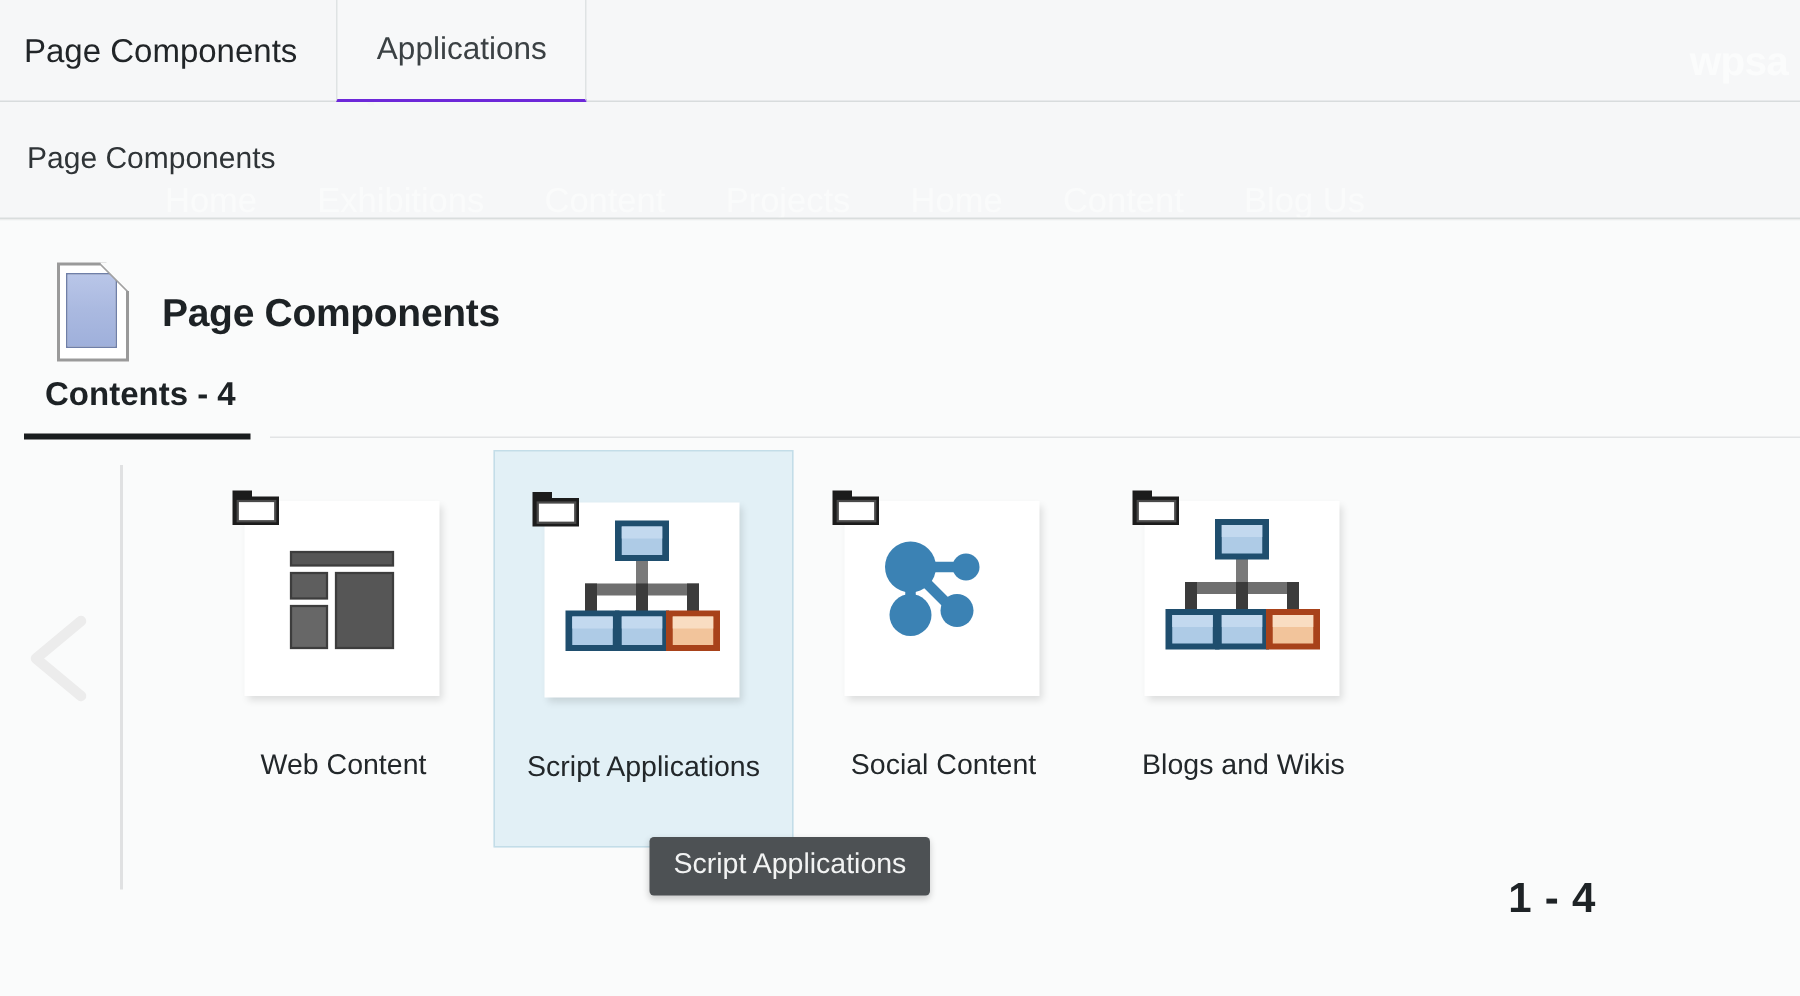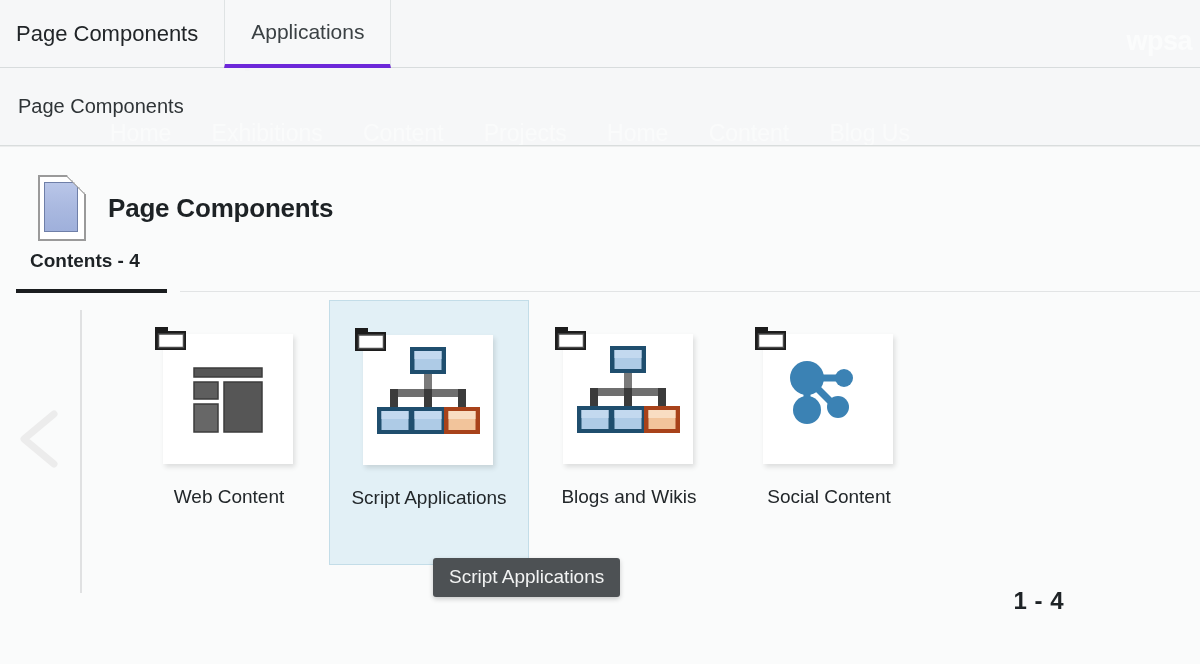--- a/index.html
+++ b/index.html
@@ -80,21 +80,21 @@
   .tab.active {
     color: #212528;
     font-size: 22px;
     padding-left: 16px;
     padding-right: 26px;
   }
   .tab.inactive {
     background: #f7f8f9;
     border-left: 1px solid #dfe3e4;
     border-right: 1px solid #dfe3e4;
-    border-bottom: 4px solid #6d28d9;
+    border-bottom: 2px solid #6d28d9;
     color: #3b4144;
     font-size: 21px;
     height: 68px;
     padding: 0 26px;
   }
   .tab-filler { flex: 1; }
 
   
   .subheader {
     position: absolute;
@@ -172,21 +172,21 @@
 
   
   .contents-tabs {
     position: relative;
     margin-top: 8px;
     height: 50px;
   }
   .contents-tab-label {
     position: absolute;
     left: 30px; top: 0;
-    font-size: 19px;
+    font-size: 22px;
     font-weight: bold;
     color: #1d2225;
     cursor: pointer;
   }
   .contents-underline-active {
     position: absolute;
     left: 16px; top: 39px;
     width: 151px; height: 4px;
     background: #1a1d1f;
   }
@@ -247,21 +247,21 @@
     background: #ffffff;
     box-shadow: 2px 3px 5px rgba(0,0,0,0.12);
   }
   .folder-tab {
     position: absolute;
     left: -9px; top: -9px;
     width: 33px; height: 26px;
     z-index: 3;
   }
   .tile-label {
-    margin-top: 20px;
+    margin-top: 34px;
     font-size: 19px;
     color: #22272a;
     white-space: nowrap;
   }
 
   .thumb-svg { position: absolute; left: 0; top: 0; }
 
   
   .tooltip {
     position: absolute;
@@ -274,21 +274,21 @@
     padding: 8px 16px 9px 16px;
     border-radius: 3px;
     white-space: nowrap;
     box-shadow: 0 2px 5px rgba(0,0,0,0.2);
   }
 
   .pager {
     position: absolute;
     right: 136px;
     bottom: 5px;
-    font-size: 24px;
+    font-size: 28px;
     font-weight: bold;
     color: #1e2326;
     letter-spacing: 0.5px;
     margin-left: 28px;
   }
 </style>
 </head>
 <body>
 
 <div class="ghost-layer">
@@ -399,20 +399,40 @@
             <rect x="4.5" y="9" width="25" height="13.5" fill="#ffffff" stroke="#4a4a4a" stroke-width="1.5"></rect>
           </svg>
         </div>
         <span class="tile-label">Script Applications</span>
       </div>
 
       <div class="tile">
         <div class="thumb-wrap">
           <div class="thumb-card"></div>
           <svg class="thumb-svg" width="130" height="130" viewBox="0 0 130 130">
+            <line x1="44" y1="44" x2="76" y2="44" stroke="#3b82b4" stroke-width="7"></line>
+            <line x1="44" y1="44" x2="70" y2="70" stroke="#3b82b4" stroke-width="7"></line>
+            <line x1="44" y1="44" x2="44" y2="74" stroke="#3b82b4" stroke-width="7"></line>
+            <circle cx="44" cy="44" r="17" fill="#3b82b4"></circle>
+            <circle cx="81" cy="44" r="9" fill="#3b82b4"></circle>
+            <circle cx="75" cy="73" r="11" fill="#3b82b4"></circle>
+            <circle cx="44" cy="76" r="14" fill="#3b82b4"></circle>
+          </svg>
+          <svg class="folder-tab" width="33" height="26" viewBox="0 0 33 26">
+            <path d="M1 2 h13 v4 h18 v19 h-31 z" fill="#1c1c1c"></path>
+            <rect x="4.5" y="9" width="25" height="13.5" fill="#ffffff" stroke="#4a4a4a" stroke-width="1.5"></rect>
+          </svg>
+        </div>
+        <span class="tile-label">Social Content</span>
+      </div>
+
+      <div class="tile">
+        <div class="thumb-wrap">
+          <div class="thumb-card"></div>
+          <svg class="thumb-svg" width="130" height="130" viewBox="0 0 130 130">
             <rect x="61" y="37" width="8" height="22" fill="#7a7a7a"></rect>
             <rect x="27" y="54" width="76" height="8" fill="#6f6f6f"></rect>
             <rect x="27" y="54" width="8" height="22" fill="#3b3b3b"></rect>
             <rect x="61" y="54" width="8" height="22" fill="#3b3b3b"></rect>
             <rect x="95" y="54" width="8" height="22" fill="#3b3b3b"></rect>
             <rect x="47" y="12" width="36" height="27" fill="#1f4e6e"></rect>
             <rect x="51.5" y="16" width="27" height="19" fill="#aecbe6"></rect>
             <rect x="51.5" y="16" width="27" height="8" fill="#c3d9ef"></rect>
             <rect x="14" y="72" width="36" height="27" fill="#1f4e6e"></rect>
             <rect x="18.5" y="76" width="27" height="19" fill="#aecbe6"></rect>
@@ -425,39 +445,19 @@
             <rect x="85.5" y="76" width="27" height="8" fill="#f9ddc2"></rect>
           </svg>
           <svg class="folder-tab" width="33" height="26" viewBox="0 0 33 26">
             <path d="M1 2 h13 v4 h18 v19 h-31 z" fill="#1c1c1c"></path>
             <rect x="4.5" y="9" width="25" height="13.5" fill="#ffffff" stroke="#4a4a4a" stroke-width="1.5"></rect>
           </svg>
         </div>
         <span class="tile-label">Blogs and Wikis</span>
       </div>
 
-      <div class="tile">
-        <div class="thumb-wrap">
-          <div class="thumb-card"></div>
-          <svg class="thumb-svg" width="130" height="130" viewBox="0 0 130 130">
-            <line x1="44" y1="44" x2="76" y2="44" stroke="#3b82b4" stroke-width="7"></line>
-            <line x1="44" y1="44" x2="70" y2="70" stroke="#3b82b4" stroke-width="7"></line>
-            <line x1="44" y1="44" x2="44" y2="74" stroke="#3b82b4" stroke-width="7"></line>
-            <circle cx="44" cy="44" r="17" fill="#3b82b4"></circle>
-            <circle cx="81" cy="44" r="9" fill="#3b82b4"></circle>
-            <circle cx="75" cy="73" r="11" fill="#3b82b4"></circle>
-            <circle cx="44" cy="76" r="14" fill="#3b82b4"></circle>
-          </svg>
-          <svg class="folder-tab" width="33" height="26" viewBox="0 0 33 26">
-            <path d="M1 2 h13 v4 h18 v19 h-31 z" fill="#1c1c1c"></path>
-            <rect x="4.5" y="9" width="25" height="13.5" fill="#ffffff" stroke="#4a4a4a" stroke-width="1.5"></rect>
-          </svg>
-        </div>
-        <span class="tile-label">Social Content</span>
-      </div>
-
     </div>
 
     <div class="pager">1 - 4</div>
   </div>
 </div>
 
 <div class="tooltip">Script Applications</div>
 
 </body></html>

